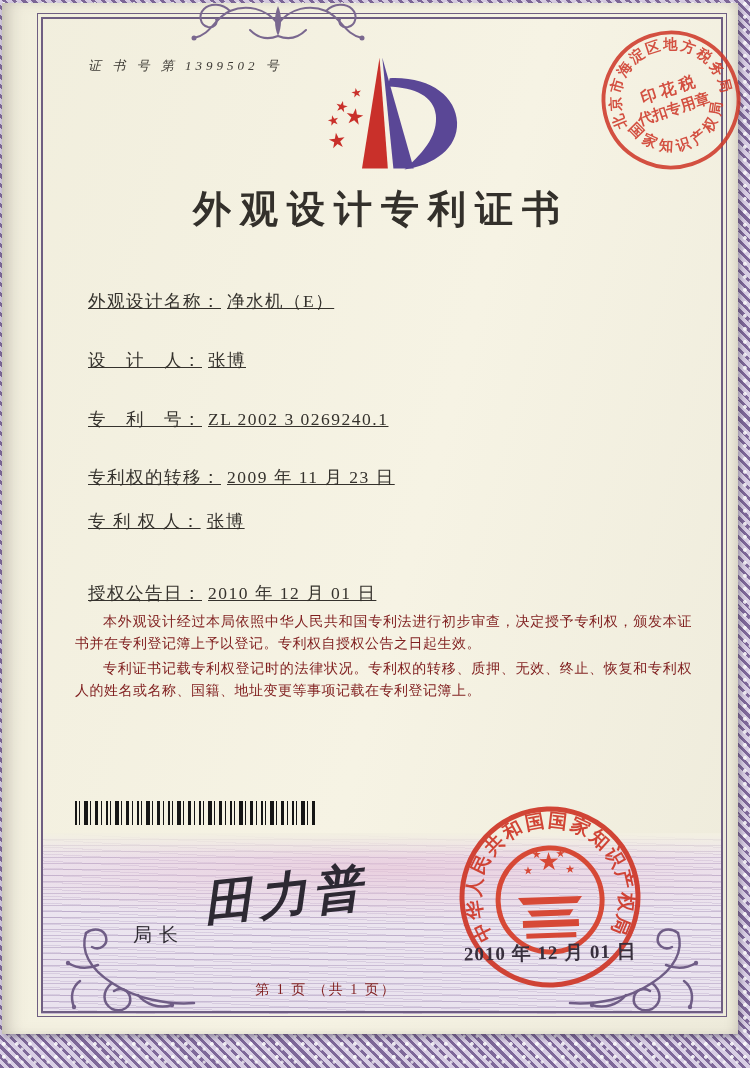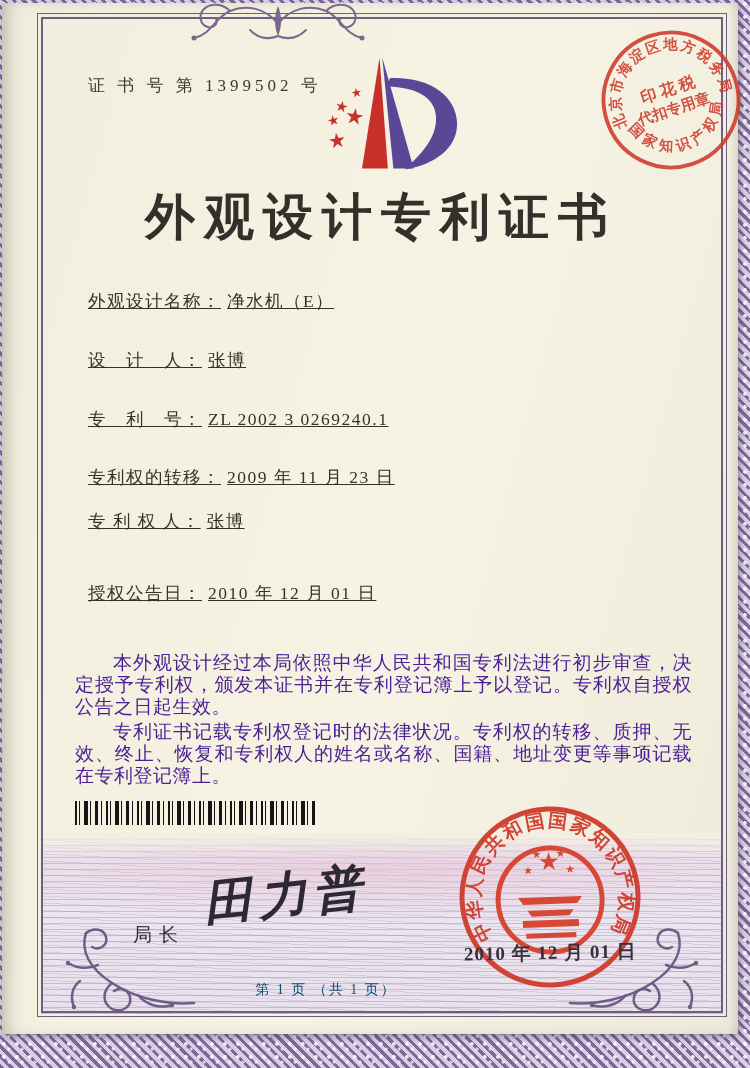--- a/index.html
+++ b/index.html
@@ -26,51 +26,51 @@
   .frame::after{content:"";position:absolute;inset:3px;border:2px solid #6f5e82;}
   .guilloche{
     position:absolute;left:41px;top:833px;width:682px;height:181px;z-index:1;
     background-image:
       linear-gradient(180deg, rgba(243,240,225,1) 0%, rgba(243,240,225,0) 14%),
       radial-gradient(ellipse 95% 42% at 50% 20%, rgba(232,196,214,.65), rgba(232,196,214,0) 72%),
       repeating-linear-gradient(180deg, rgba(150,126,172,.4) 0 1px, rgba(255,255,255,0) 1px 6px),
       repeating-linear-gradient(183deg, rgba(150,126,172,.22) 0 1px, rgba(255,255,255,0) 1px 7px),
       linear-gradient(180deg,#ede7f0,#e9e2ee);
   }
-  .cert-number{position:absolute;left:88px;top:74px;font-size:17px;letter-spacing:4px;color:#3d3a35;z-index:3;}
+  .cert-number{position:absolute;left:88px;top:57px;font-size:13px;letter-spacing:4px;color:#3d3a35;z-index:3;font-style:italic;}
   .logo{position:absolute;left:300px;top:56px;width:172px;height:120px;z-index:3;}
   .tax-stamp{position:absolute;left:597px;top:26px;width:148px;height:148px;transform:rotate(-18deg);opacity:.88;z-index:6;}
   .stamp-red{fill:#cf3a2b;}
   .title{position:absolute;left:37px;top:184px;width:688px;text-align:center;
-    font-size:50px;font-weight:700;letter-spacing:9px;color:#33302b;z-index:3;}
+    font-size:38px;font-weight:700;letter-spacing:9px;color:#33302b;z-index:3;}
   .fields{position:absolute;left:0;top:0;width:750px;z-index:3;}
   .field-row{position:absolute;left:88px;font-size:17.5px;color:#35322d;letter-spacing:1.5px;white-space:nowrap;text-decoration:underline;}
   .field-row:nth-of-type(1){top:289px}
   .field-row:nth-of-type(2){top:348px}
   .field-row:nth-of-type(3){top:407px}
   .field-row:nth-of-type(4){top:465px}
   .field-row:nth-of-type(5){top:509px}
   .field-row:nth-of-type(6){top:581px}
   .field-value{margin-left:6px;}
   .paragraphs{position:absolute;left:75px;top:611px;width:617px;z-index:3;
-    font-size:19px;line-height:22px;color:#4c1d95;text-align:justify;margin-top:41px;}
+    font-size:14px;line-height:22px;color:#7f1d1d;text-align:justify;}
   .paragraphs p{margin:0 0 3px 0;text-indent:2em;letter-spacing:.5px;}
   .barcode{position:absolute;left:75px;top:801px;width:243px;height:24px;z-index:3;
     background:repeating-linear-gradient(90deg,
       #161616 0 2px,transparent 2px 4px,
       #161616 4px 5px,transparent 5px 9px,
       #161616 9px 13px,transparent 13px 15px,
       #161616 15px 16px,transparent 16px 20px,
       #161616 20px 23px,transparent 23px 26px,
       #161616 26px 27px,transparent 27px 31px);}
   .director-label{position:absolute;left:133px;top:922px;font-size:19px;letter-spacing:7px;color:#2f2b33;z-index:5;}
   .signature{position:absolute;left:195px;top:841px;width:180px;height:105px;z-index:5;}
   .office-seal{position:absolute;left:455px;top:802px;width:190px;height:190px;transform:rotate(-2deg);opacity:.94;z-index:5;}
   .issue-date{position:absolute;left:464px;top:940px;font-size:19px;font-weight:700;letter-spacing:1px;color:#372f3d;z-index:7;transform:rotate(-1deg);}
-  .footer{position:absolute;left:0;top:981px;width:652px;text-align:center;font-size:14px;letter-spacing:2px;color:#0c4a6e;z-index:5;}
+  .footer{position:absolute;left:0;top:981px;width:652px;text-align:center;font-size:14px;letter-spacing:2px;color:#7f1d1d;z-index:5;}
   .top-flourish{position:absolute;left:178px;top:0px;width:200px;height:50px;z-index:5;}
   .corner-flourish{position:absolute;width:140px;height:90px;z-index:5;}
   .corner-br{left:566px;top:925px;}
   .corner-bl{left:58px;top:925px;transform:scaleX(-1);}
   .seal-arc-text{font-size:19px;font-weight:bold;letter-spacing:2.5px;fill:#cf3a2b;}
   .stamp-arc-text{font-size:13px;font-weight:bold;letter-spacing:2px;fill:#cf3a2b;}
 </style>
 </head>
 <body>
 

